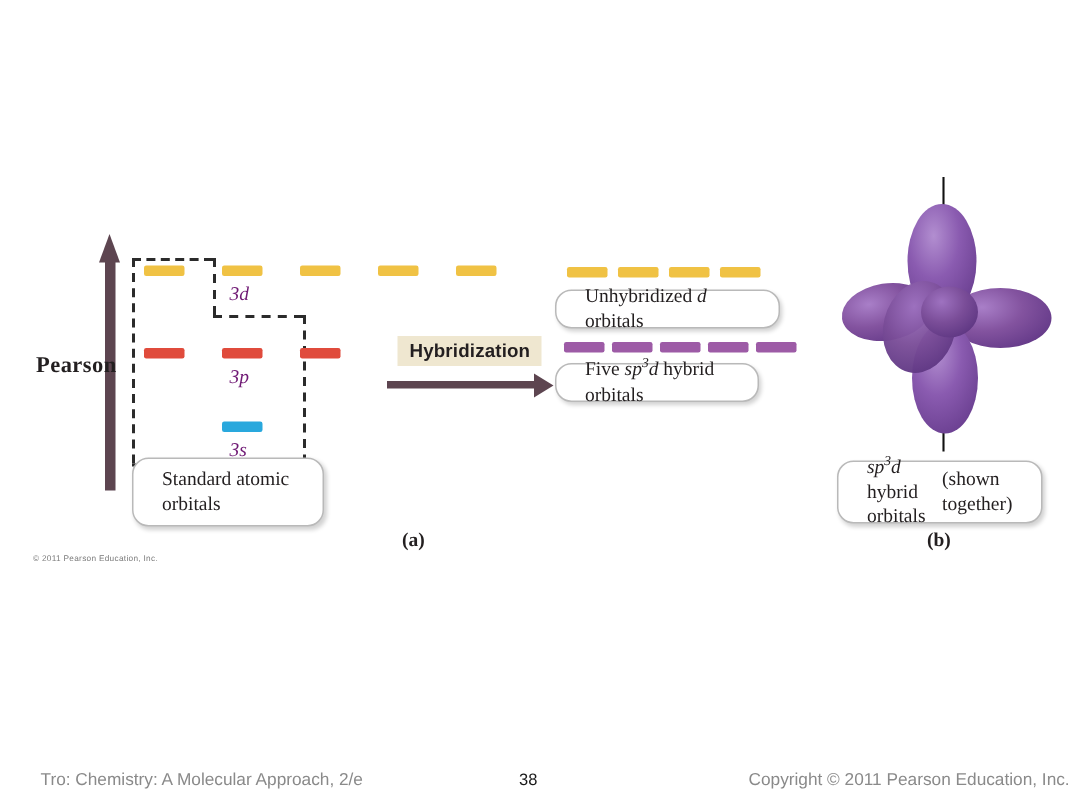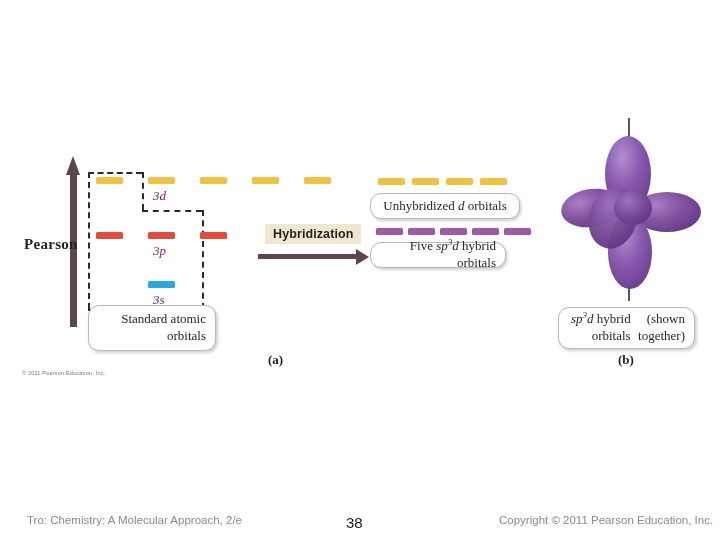--- a/index.html
+++ b/index.html
@@ -89,26 +89,26 @@
   
   .callout {
     position: absolute;
     background: #ffffff;
     border: 1px solid #b9b9b9;
     border-radius: 11px;
     box-shadow: 1.5px 2px 3px rgba(0,0,0,0.18);
     font-family: "Liberation Serif", serif;
     font-size: 13px;
     color: #231f20;
-    text-align: right;
+    text-align: left;
     display: flex;
     align-items: center;
     justify-content: center;
     line-height: 1.28;
-    padding: 3px 9px;
+    padding: 3px 19px;
     box-sizing: border-box;
   }
   .callout i { font-style: italic; }
   .callout sup { font-size: 9px; vertical-align: super; line-height: 0; }
 
   
   .hyb-tag {
     position: absolute;
     background: #efe7d0;
     font-family: "Liberation Sans", sans-serif;
@@ -171,21 +171,21 @@
   .foot-txt {
     position: absolute;
     font-family: "Liberation Sans", sans-serif;
     font-size: 11.5px;
     color: #8a8a8a;
     white-space: nowrap;
   }
   .foot-page {
     position: absolute;
     font-family: "Liberation Sans", sans-serif;
-    font-size: 15px;
+    font-size: 11px;
     color: #1a1a1a;
   }
 </style>
 </head>
 <body>
 
 <div id="figure">
 
   <div class="energy-arrow-head"></div>
   <div class="energy-arrow-shaft"></div>

